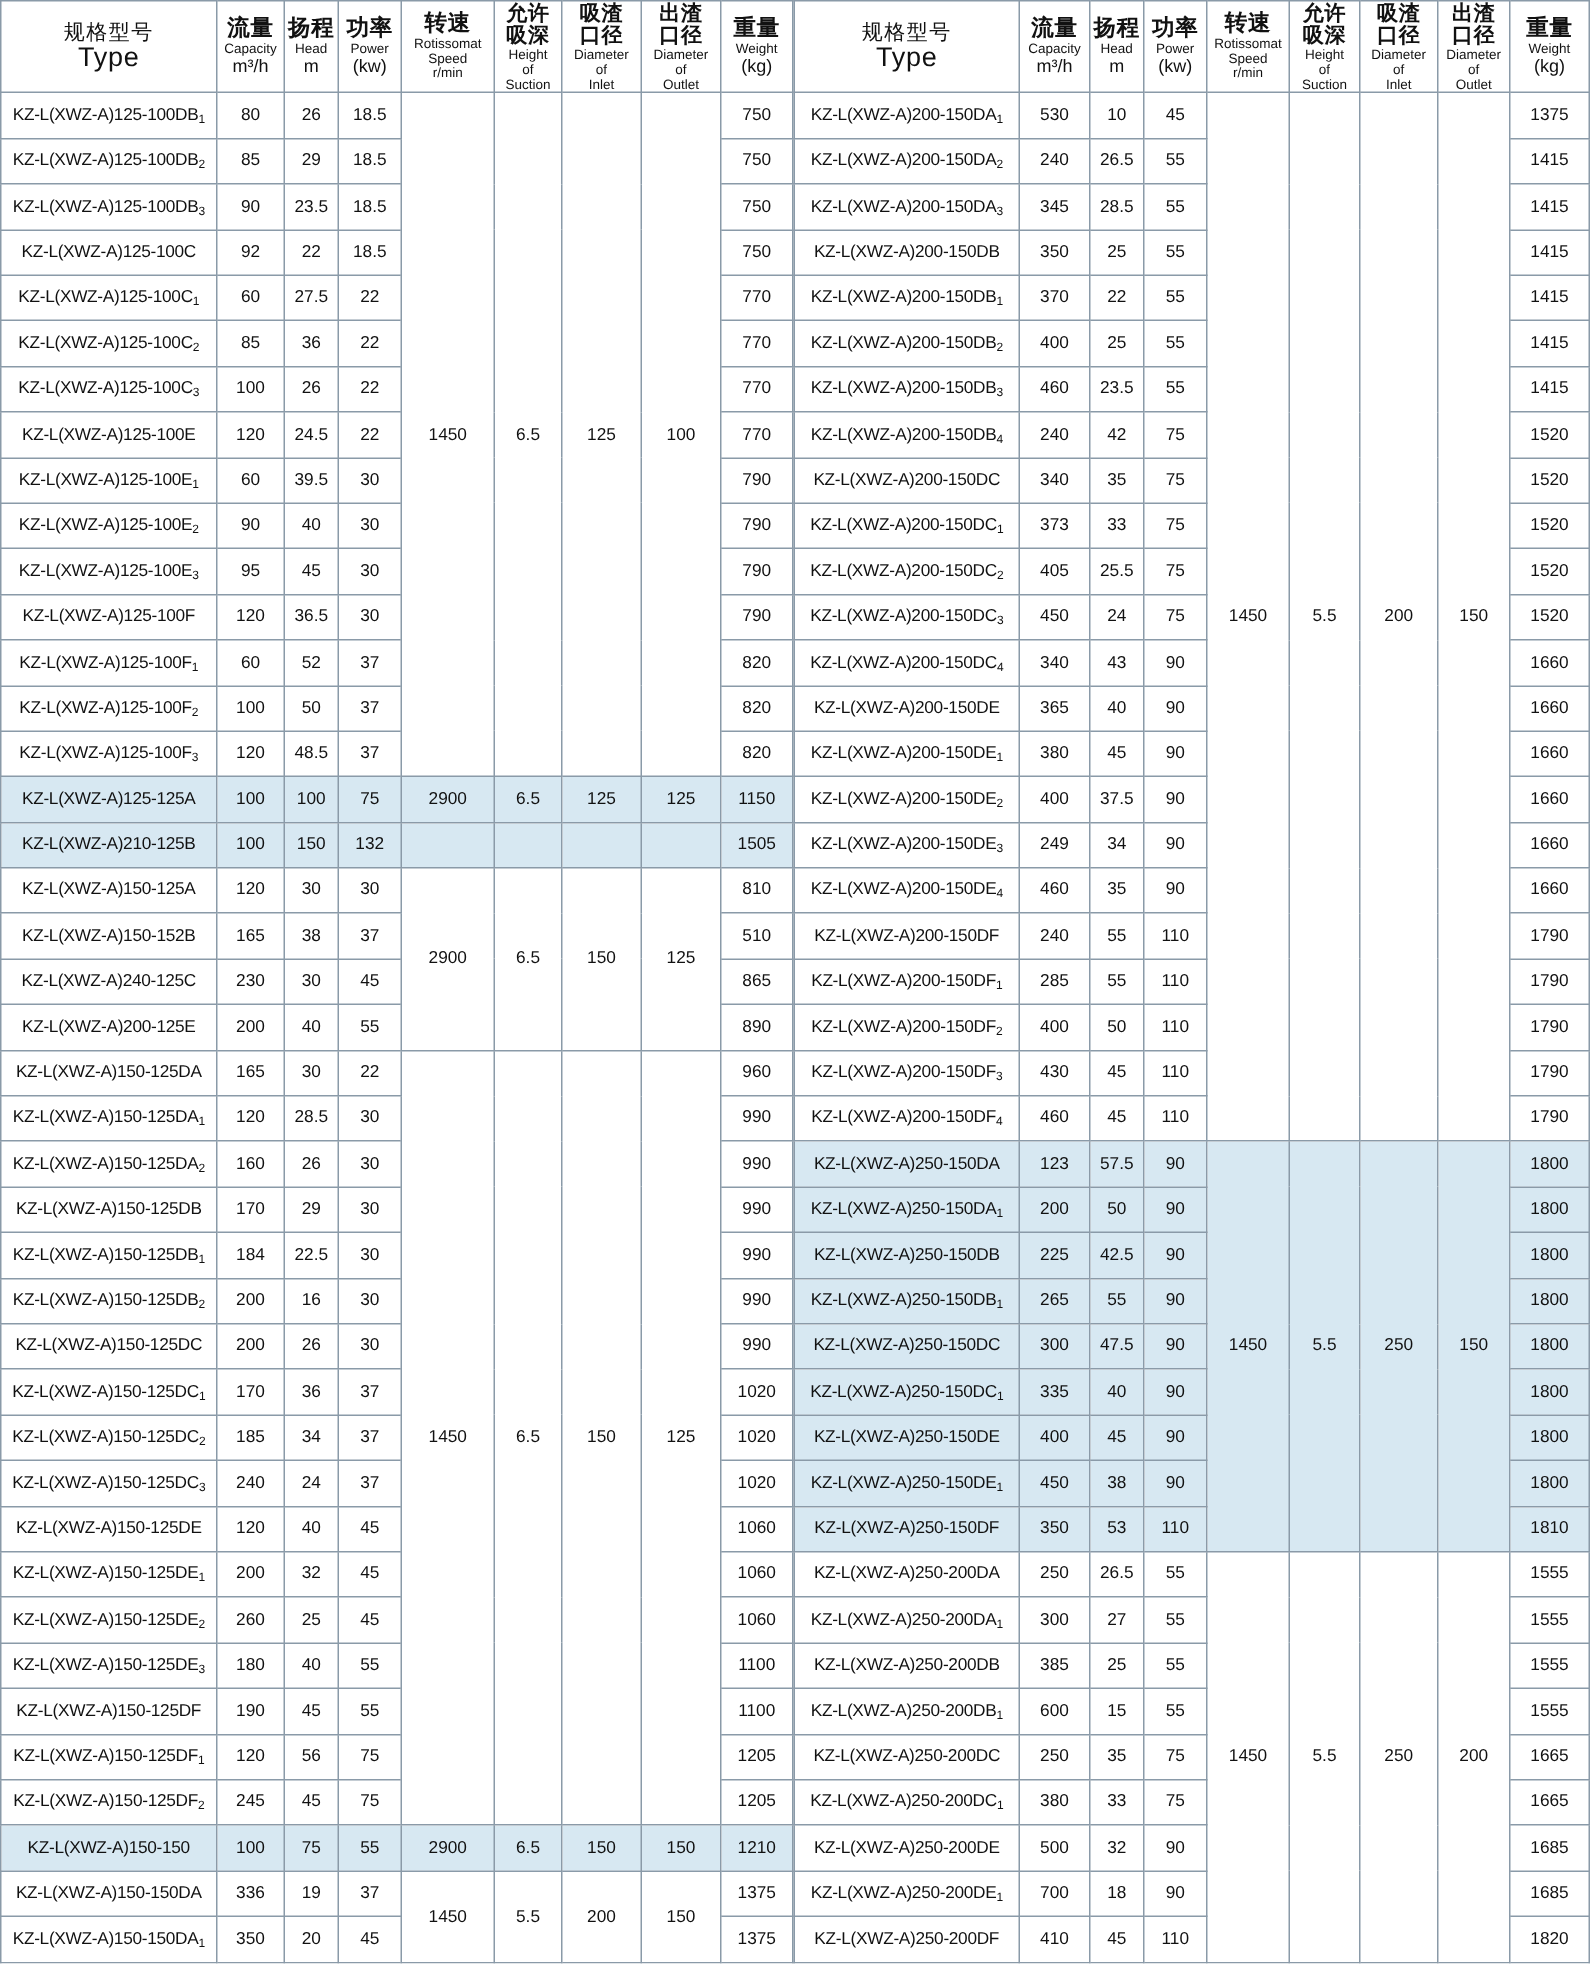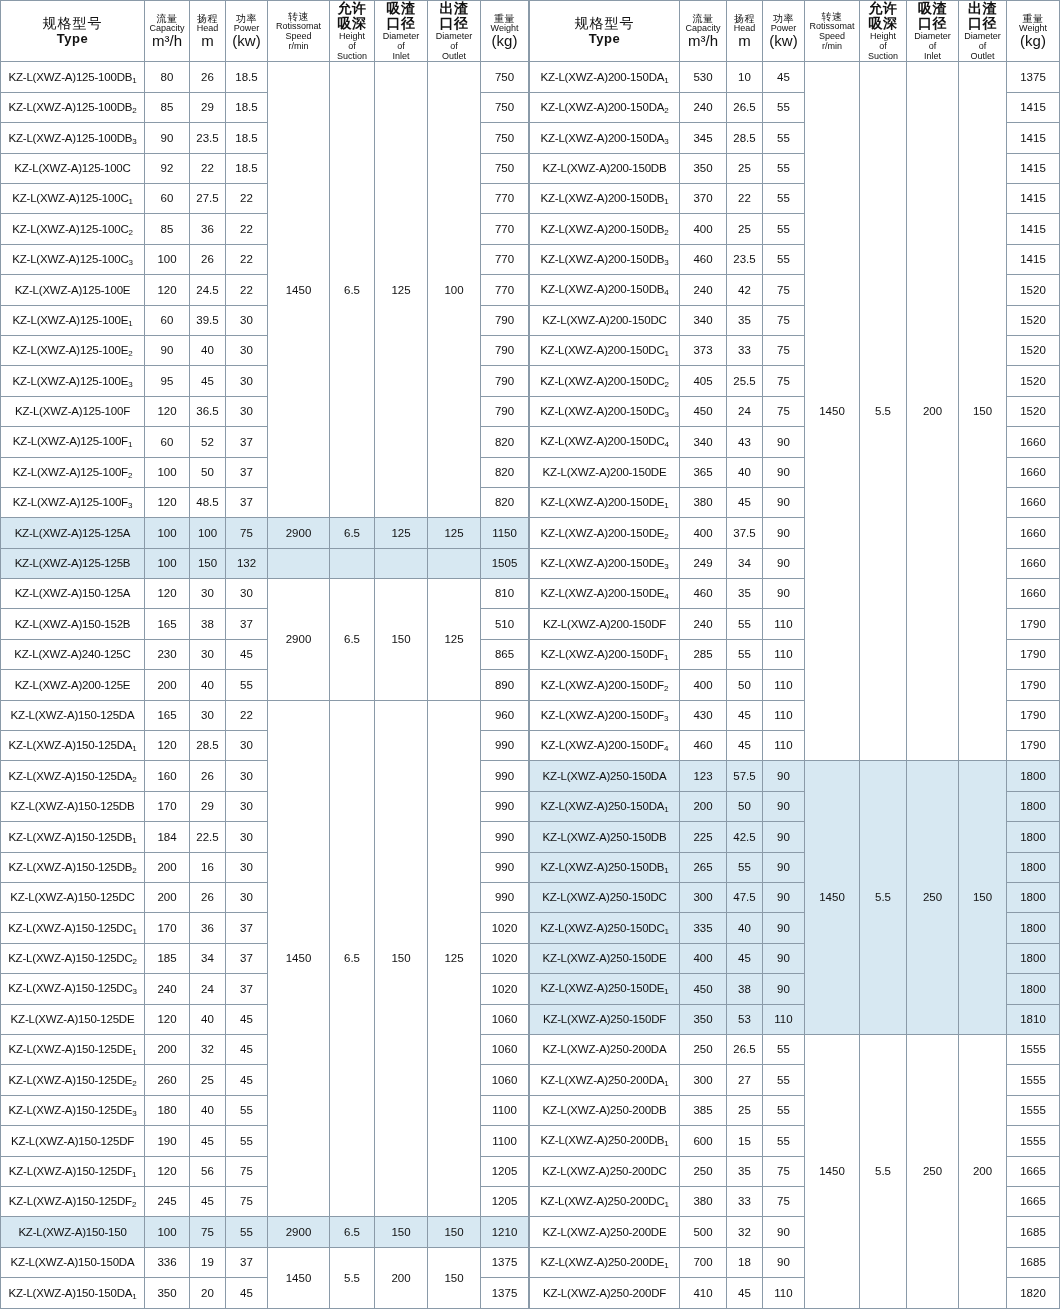--- a/index.html
+++ b/index.html
@@ -43,30 +43,30 @@
     background: #d7e8f2;
     font-size: 10px;
     padding: 1px 0;
   }
   .hd-type {
     font-size: 14px;
     font-weight: bold;
     line-height: 1.45;
   }
   .hd-type .cn { font-size: 14px; letter-spacing: 1px; margin-top: 36px; }
-  .hd-type .en { font-size: 13px; font-weight: bold; letter-spacing: .5px;}
+  .hd-type .en { font-size: 18px; font-weight: normal; letter-spacing: .5px;}
   .hd-stack {
     font-size: 9.5px;
     line-height: 1.15;
     padding: 2px 0;
   }
-  .hd-stack .cn { font-size: 10px; font-weight: normal; display:block; letter-spacing:.5px;}
+  .hd-stack .cn { font-size: 15px; font-weight: bold; display:block; letter-spacing:.5px;}
   .hd-stack .cn2 { font-size: 14px; font-weight: bold; display:block; letter-spacing:.5px;}
   .hd-stack .en { font-size: 9px; display:block; }
-  .hd-stack .un { font-size: 15px; display:block; }
+  .hd-stack .un { font-size: 12px; display:block; }
 
   
   td.type {
     text-align: left;
     padding-left: 6px;
     font-size: 11.5px;
     letter-spacing: -0.2px;
   }
   td.type sub {
     font-size: 8px;
@@ -286,21 +286,21 @@
           <td class="hi">100</td>
           <td class="hi">100</td>
           <td class="hi">75</td>
           <td rowspan="1" class="hi">2900</td>
           <td rowspan="1" class="hi">6.5</td>
           <td rowspan="1" class="hi">125</td>
           <td rowspan="1" class="hi">125</td>
           <td class="hi">1150</td>
         </tr>
         <tr class="hi">
-          <td class="type hi">KZ-L(XWZ-A)125-125B</td>
+          <td class="type hi">KZ-L(XWZ-A)210-125B</td>
           <td class="hi">100</td>
           <td class="hi">150</td>
           <td class="hi">132</td>
           <td rowspan="1" class="hi"></td>
           <td rowspan="1" class="hi"></td>
           <td rowspan="1" class="hi"></td>
           <td rowspan="1" class="hi"></td>
           <td class="hi">1505</td>
         </tr>
         <tr>

